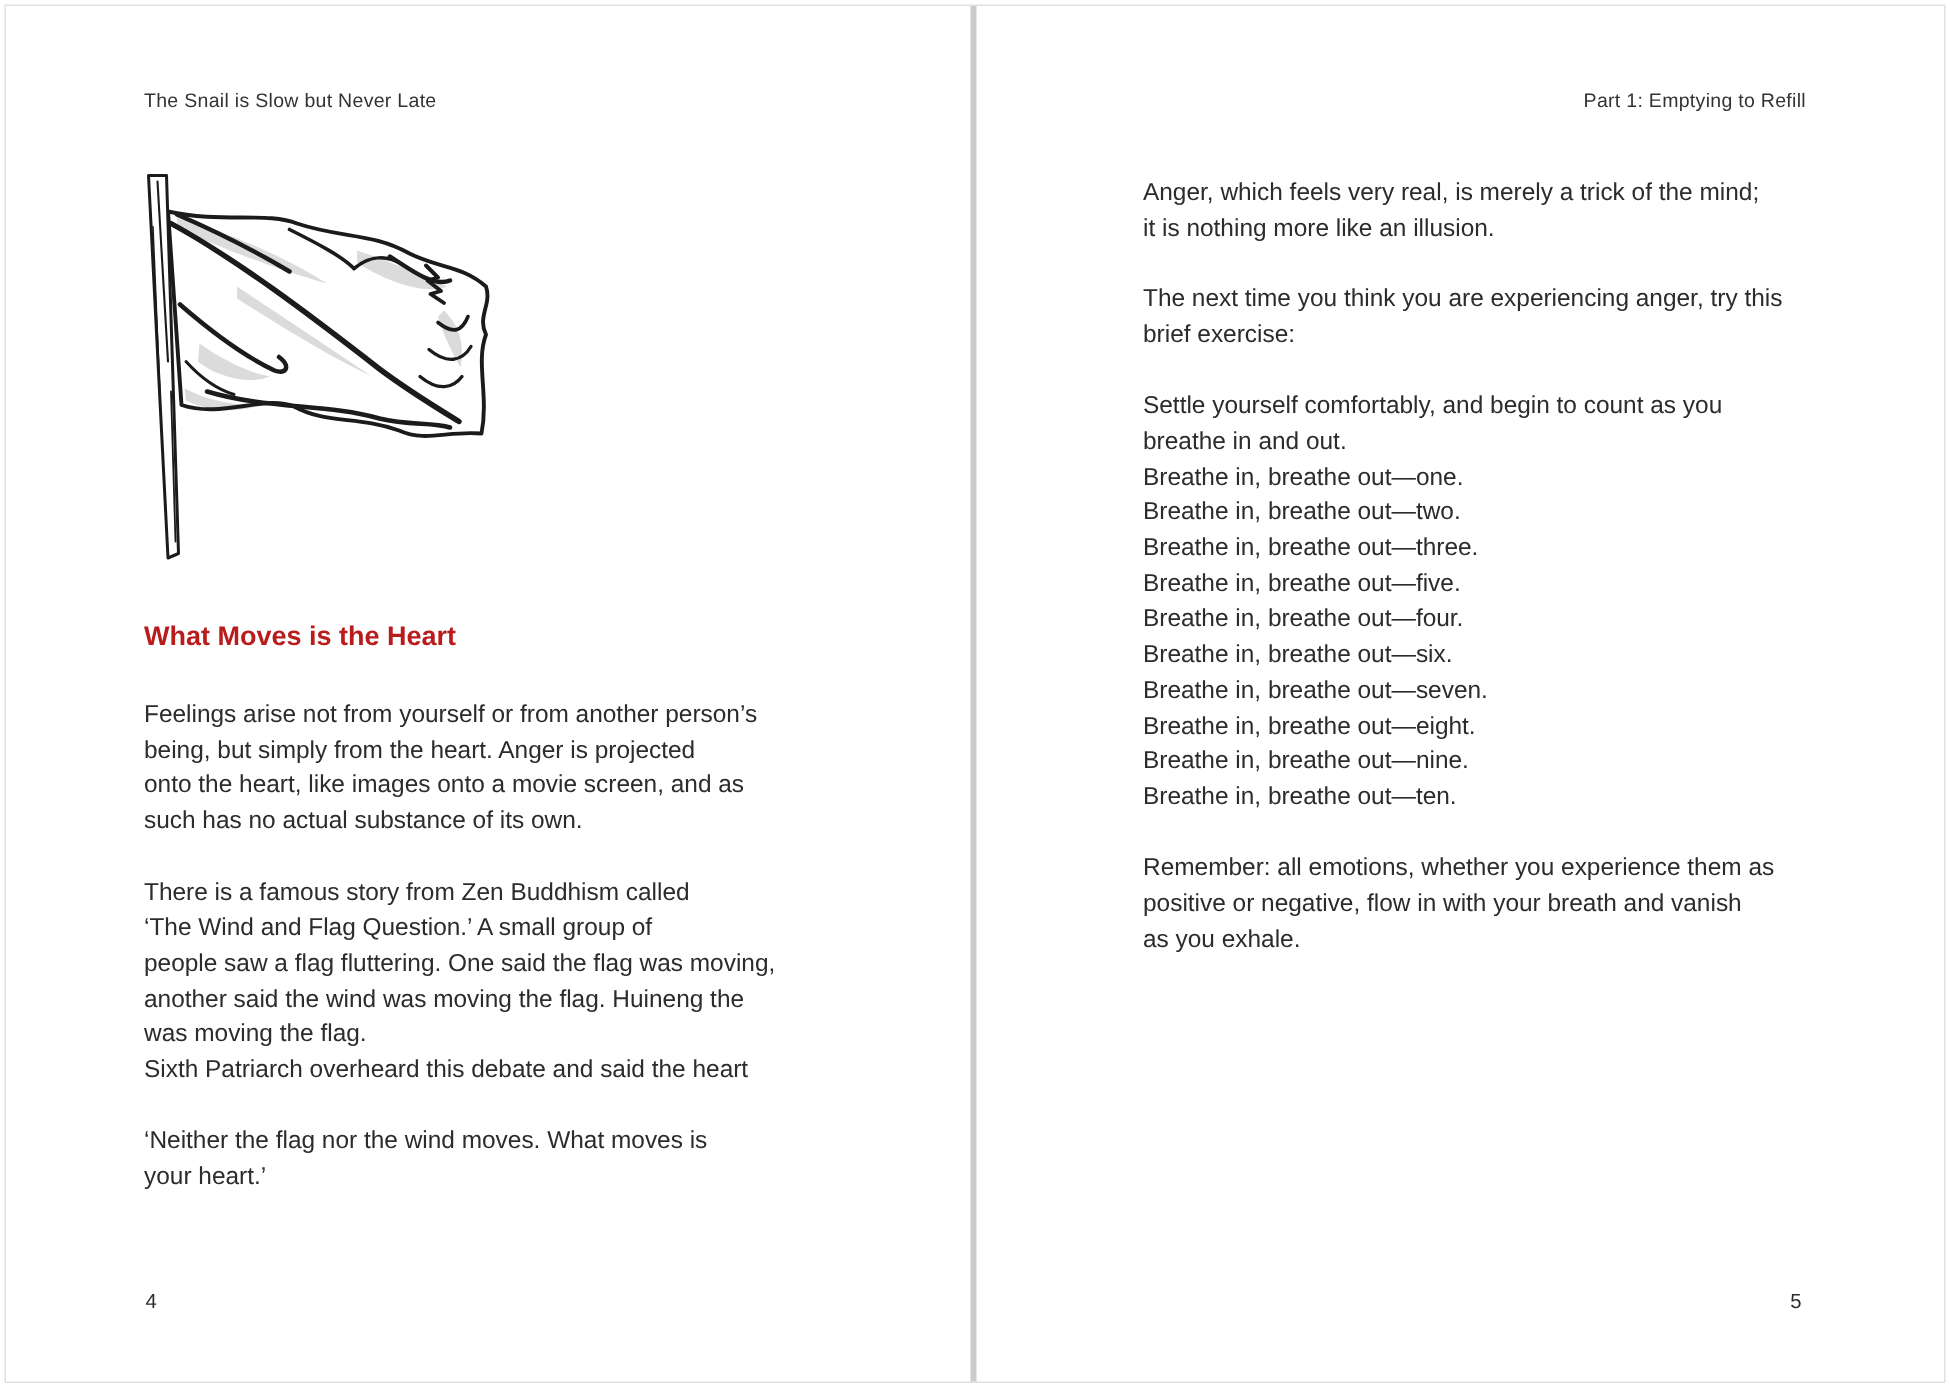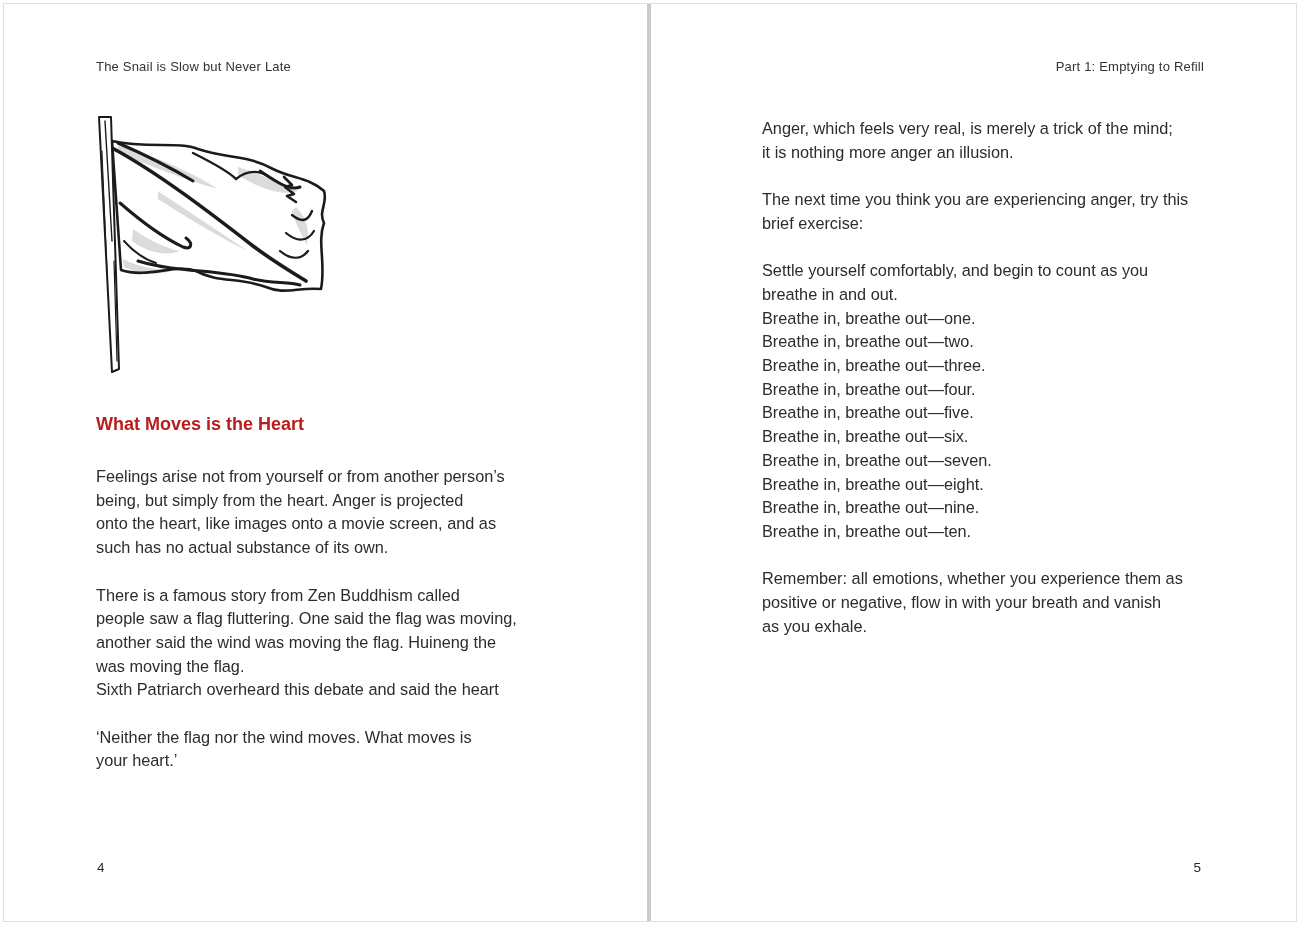--- a/index.html
+++ b/index.html
@@ -120,54 +120,55 @@
 
     <div class="text-col left-col">
       <div class="para">
           <div>Feelings arise not from yourself or from another person’s</div>
           <div>being, but simply from the heart. Anger is projected</div>
           <div>onto the heart, like images onto a movie screen, and as</div>
           <div>such has no actual substance of its own.</div>
         </div>
       <div class="para">
           <div>There is a famous story from Zen Buddhism called</div>
+          <div>‘The Wind and Flag Question.’ A small group of</div>
           <div>people saw a flag fluttering. One said the flag was moving,</div>
           <div>another said the wind was moving the flag. Huineng the</div>
           <div>was moving the flag.</div>
           <div>Sixth Patriarch overheard this debate and said the heart</div>
         </div>
       <div class="para">
           <div>‘Neither the flag nor the wind moves. What moves is</div>
           <div>your heart.’</div>
         </div>
     </div>
 
     <div class="page-number left">4</div>
   </section>
 
   <section>
     <div class="running-header right">Part 1: Emptying to Refill</div>
 
     <div class="text-col right-col">
       <div class="para">
           <div>Anger, which feels very real, is merely a trick of the mind;</div>
-          <div>it is nothing more anger an illusion.</div>
+          <div>it is nothing more like an illusion.</div>
         </div>
       <div class="para">
           <div>The next time you think you are experiencing anger, try this</div>
           <div>brief exercise:</div>
         </div>
       <div class="para">
           <div>Settle yourself comfortably, and begin to count as you</div>
           <div>breathe in and out.</div>
           <div>Breathe in, breathe out—one.</div>
           <div>Breathe in, breathe out—two.</div>
           <div>Breathe in, breathe out—three.</div>
+          <div>Breathe in, breathe out—five.</div>
           <div>Breathe in, breathe out—four.</div>
-          <div>Breathe in, breathe out—five.</div>
           <div>Breathe in, breathe out—six.</div>
           <div>Breathe in, breathe out—seven.</div>
           <div>Breathe in, breathe out—eight.</div>
           <div>Breathe in, breathe out—nine.</div>
           <div>Breathe in, breathe out—ten.</div>
         </div>
       <div class="para">
           <div>Remember: all emotions, whether you experience them as</div>
           <div>positive or negative, flow in with your breath and vanish</div>
           <div>as you exhale.</div>

